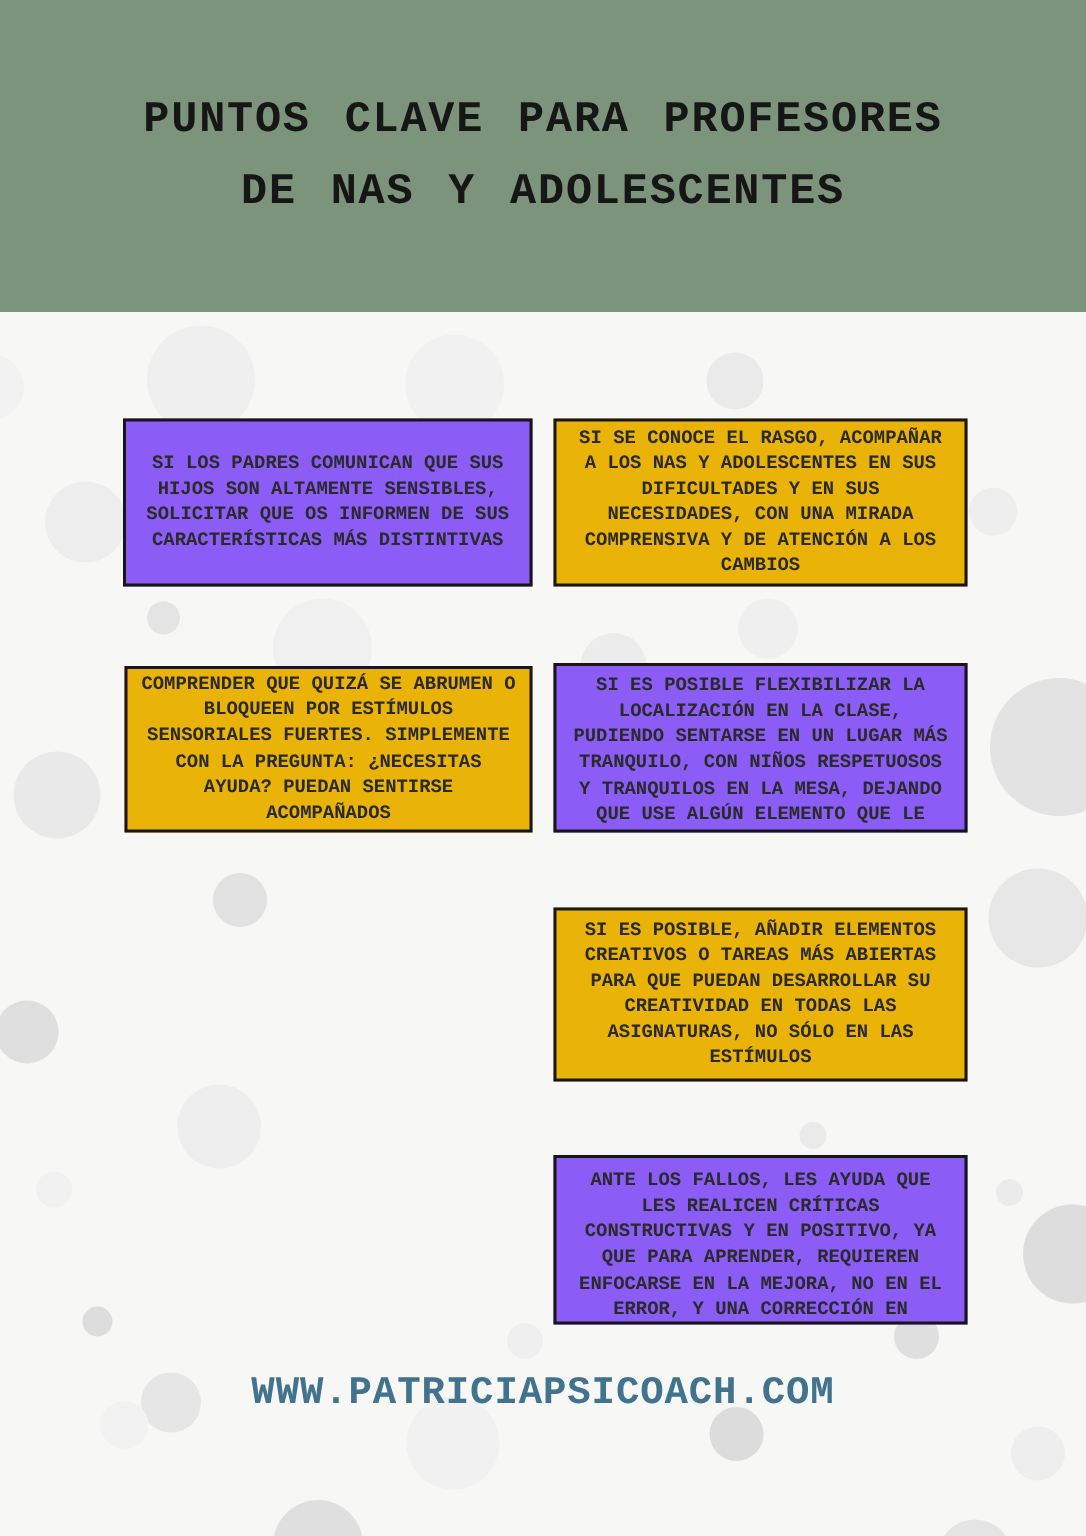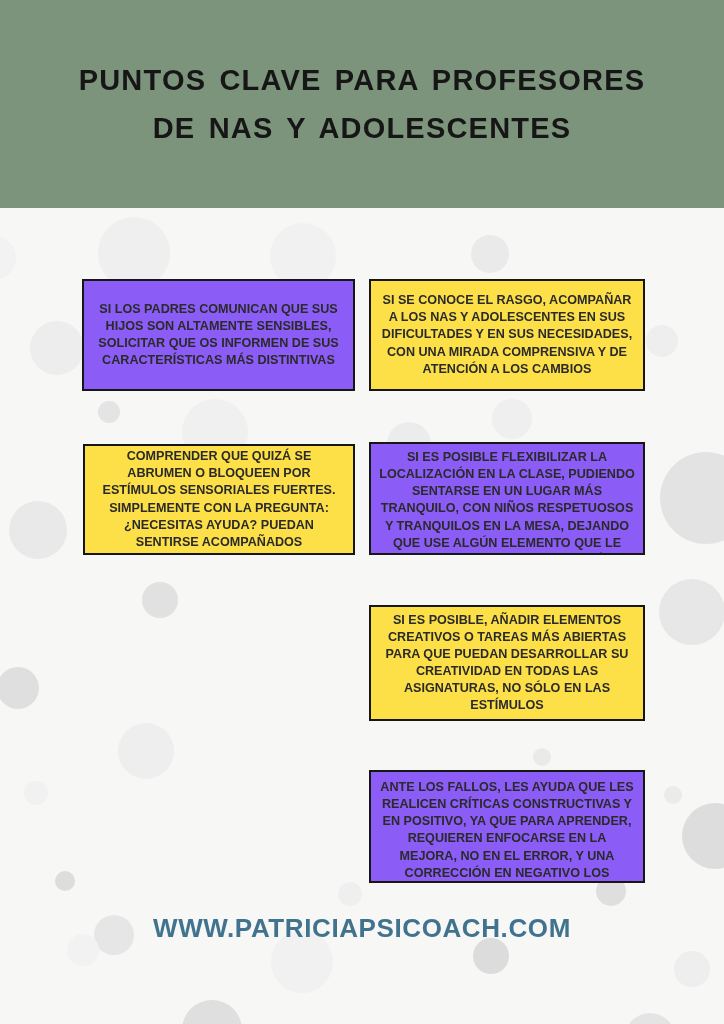--- a/index.html
+++ b/index.html
@@ -1,30 +1,30 @@
 <!DOCTYPE html>
 <html><head>
 <meta charset="utf-8">
 <style>
   html,body{margin:0;padding:0;}
   body{background:#ffffff;font-family:"Liberation Sans","DejaVu Sans",sans-serif;}
-  .poster{position:relative;width:724px;height:1024px;background:#f7f7f6;overflow:hidden;}
+  .poster{position:relative;width:724px;height:1024px;background:#f7f7f6;overflow:hidden;font-family:Liberation Mono, monospace;}
   .dot{position:absolute;border-radius:50%;z-index:0;}
   .header{position:absolute;left:0;top:0;width:724px;height:208px;background:#7d947c;
           display:flex;align-items:center;justify-content:center;z-index:1;}
   .title{margin:0;text-align:center;font-weight:800;color:#161616;
          font-size:29px;line-height:48px;letter-spacing:1.2px;word-spacing:4px;}
   .title span{display:block;}
   .card{position:absolute;box-sizing:border-box;border:2px solid #161616;z-index:1;
         display:flex;flex-direction:column;justify-content:center;align-items:center;
         text-align:center;padding:2px 8px;overflow:hidden;
         font-weight:bold;font-size:12.6px;line-height:1.36;color:#2a2a2a;}
   .card p{margin:0;}
   .card[data-variant="gray"]{background:#8b5cf6;}
-  .card[data-variant="white"]{background:#fde047;}
+  .card[data-variant="white"]{background:#eab308;}
   .c1{left:82px;top:279px;width:273px;height:112px;}
   .c2{left:369px;top:279px;width:276px;height:112px;}
   .c3{left:83px;top:444px;width:272px;height:111px;}
   .c4{left:369px;top:442px;width:276px;height:113px;justify-content:flex-start;padding-top:5px;}
   .c5{left:82px;top:606px;width:273px;height:115px;}
   .c6{left:369px;top:605px;width:276px;height:116px;}
   .c7{left:83px;top:771px;width:272px;height:112px;}
   .c8{left:369px;top:770px;width:276px;height:113px;justify-content:flex-start;padding-top:7px;}
   .footer{position:absolute;left:0;top:913px;width:724px;text-align:center;z-index:1;}
   .footer span{font-weight:800;font-size:26px;letter-spacing:0.6px;color:#41738f;}

